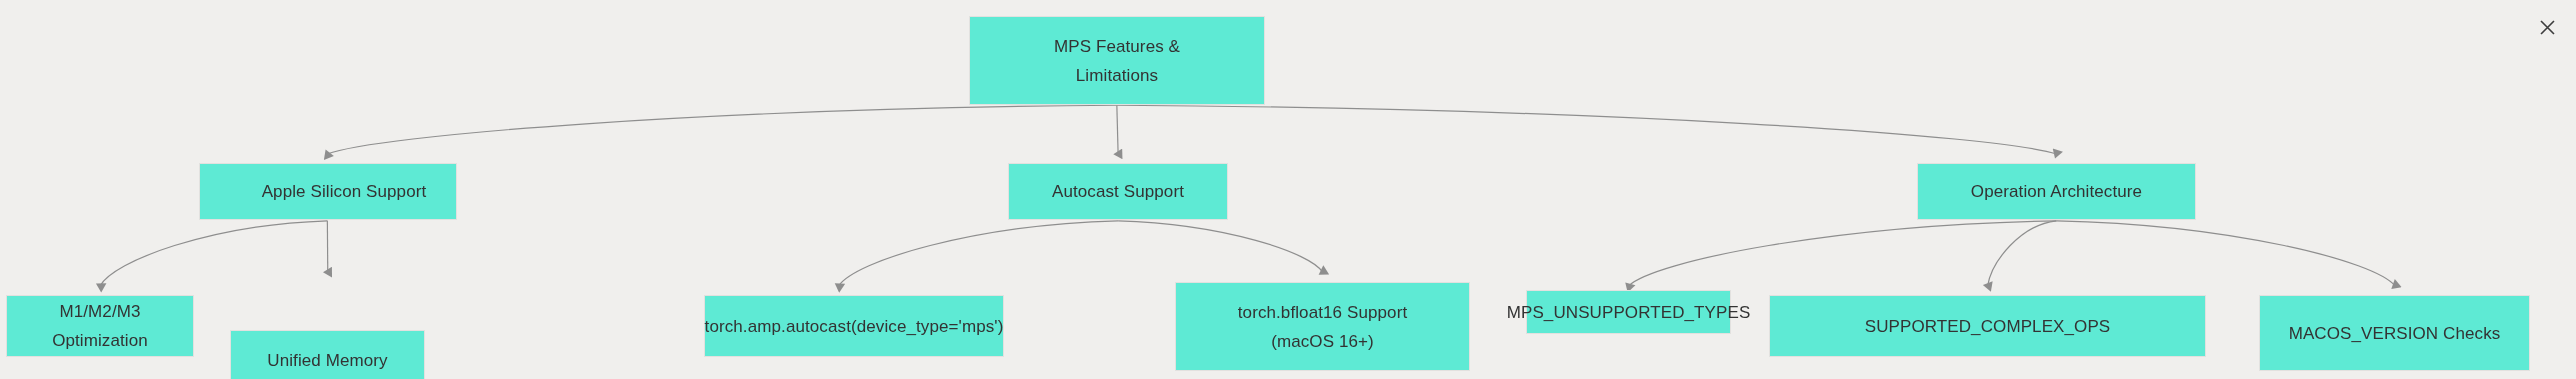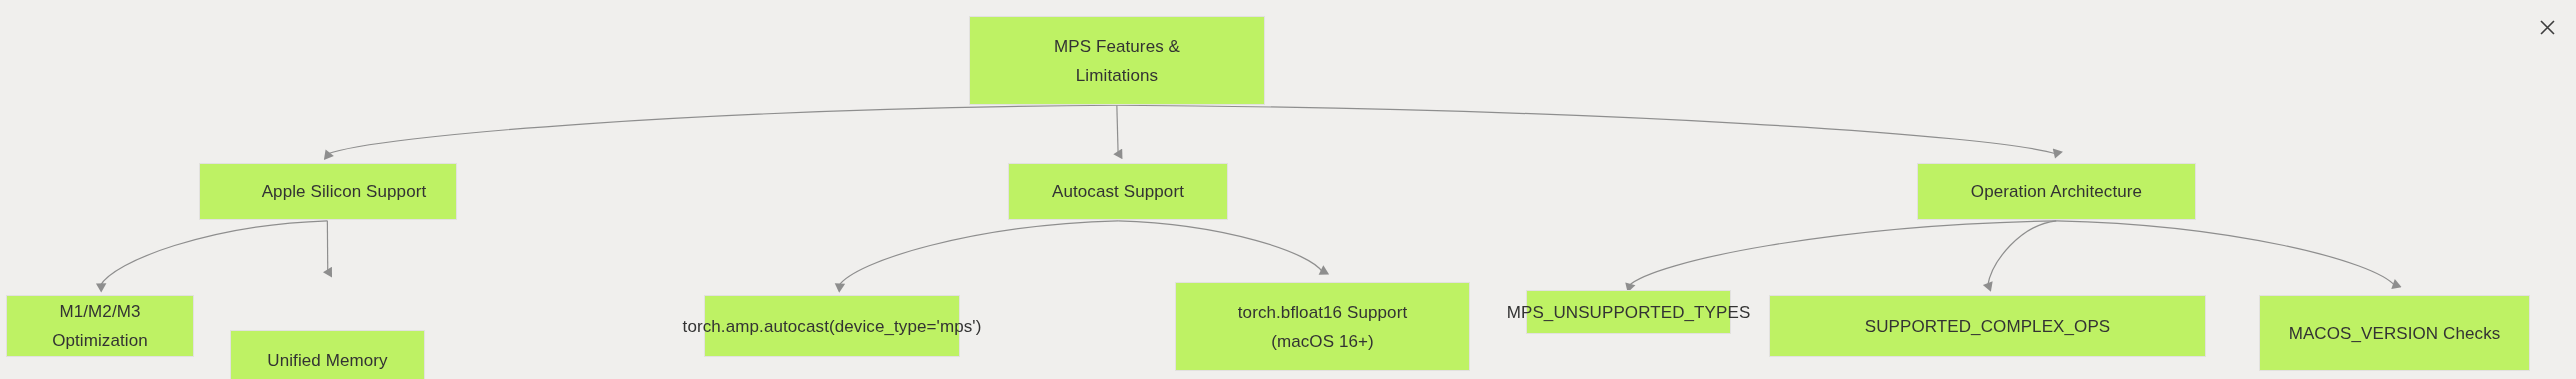--- a/index.html
+++ b/index.html
@@ -23,21 +23,21 @@
     position: absolute;
     left: 0;
     top: 0;
     width: 2576px;
     height: 380px;
     pointer-events: none;
   }
   .node {
     position: absolute;
     box-sizing: border-box;
-    background: #bef264;
+    background: #5eead4;
     border: 0.9px solid #e2e1df;
     display: flex;
     align-items: center;
     justify-content: center;
     text-align: center;
     color: #333333;
     font-size: 17px;
     line-height: 29px;
     font-family: "Liberation Sans", sans-serif;
     letter-spacing: 0.1px;
@@ -90,21 +90,21 @@
 
   <div id="node-layer">
       <div class="node" style="left: 969px; top: 16.3px; width: 296px; height: 89px;"><span class="node-label">MPS Features &amp;
 Limitations</span></div>
       <div class="node" style="left: 199px; top: 163px; width: 258px; height: 57px; padding-left: 32px;"><span class="node-label">Apple Silicon Support</span></div>
       <div class="node" style="left: 1008px; top: 163px; width: 220px; height: 57px;"><span class="node-label">Autocast Support</span></div>
       <div class="node" style="left: 1917px; top: 163px; width: 279px; height: 57px;"><span class="node-label">Operation Architecture</span></div>
       <div class="node" style="left: 6px; top: 295px; width: 188px; height: 62px; justify-content: center;"><span class="node-label">M1/M2/M3 Optimization</span></div>
       <div class="node" style="left: 230px; top: 282px; width: 195px; height: 89px; margin-top: 48px;"><span class="node-label">Unified Memory
 Architecture</span></div>
-      <div class="node" style="left: 704px; top: 295px; width: 256px; height: 62px;"><span class="node-label">torch.amp.autocast(device_type='mps')</span></div>
+      <div class="node" style="left: 704px; top: 295px; width: 300px; height: 62px;"><span class="node-label">torch.amp.autocast(device_type='mps')</span></div>
       <div class="node" style="left: 1175px; top: 282px; width: 295px; height: 89px;"><span class="node-label">torch.bfloat16 Support
 (macOS 16+)</span></div>
       <div class="node" style="left: 1526px; top: 290px; width: 205px; height: 44px; text-align: center;"><span class="node-label">MPS_UNSUPPORTED_TYPES</span></div>
       <div class="node" style="left: 1769px; top: 295px; width: 437px; height: 62px;"><span class="node-label">SUPPORTED_COMPLEX_OPS</span></div>
       <div class="node" style="left: 2259px; top: 295px; width: 271px; height: 76px;"><span class="node-label">MACOS_VERSION Checks</span></div>
     </div>
 
   <div id="close-button">
     <span>
       <svg width="19" height="19" viewBox="0 0 22 22" xmlns="http://www.w3.org/2000/svg">

